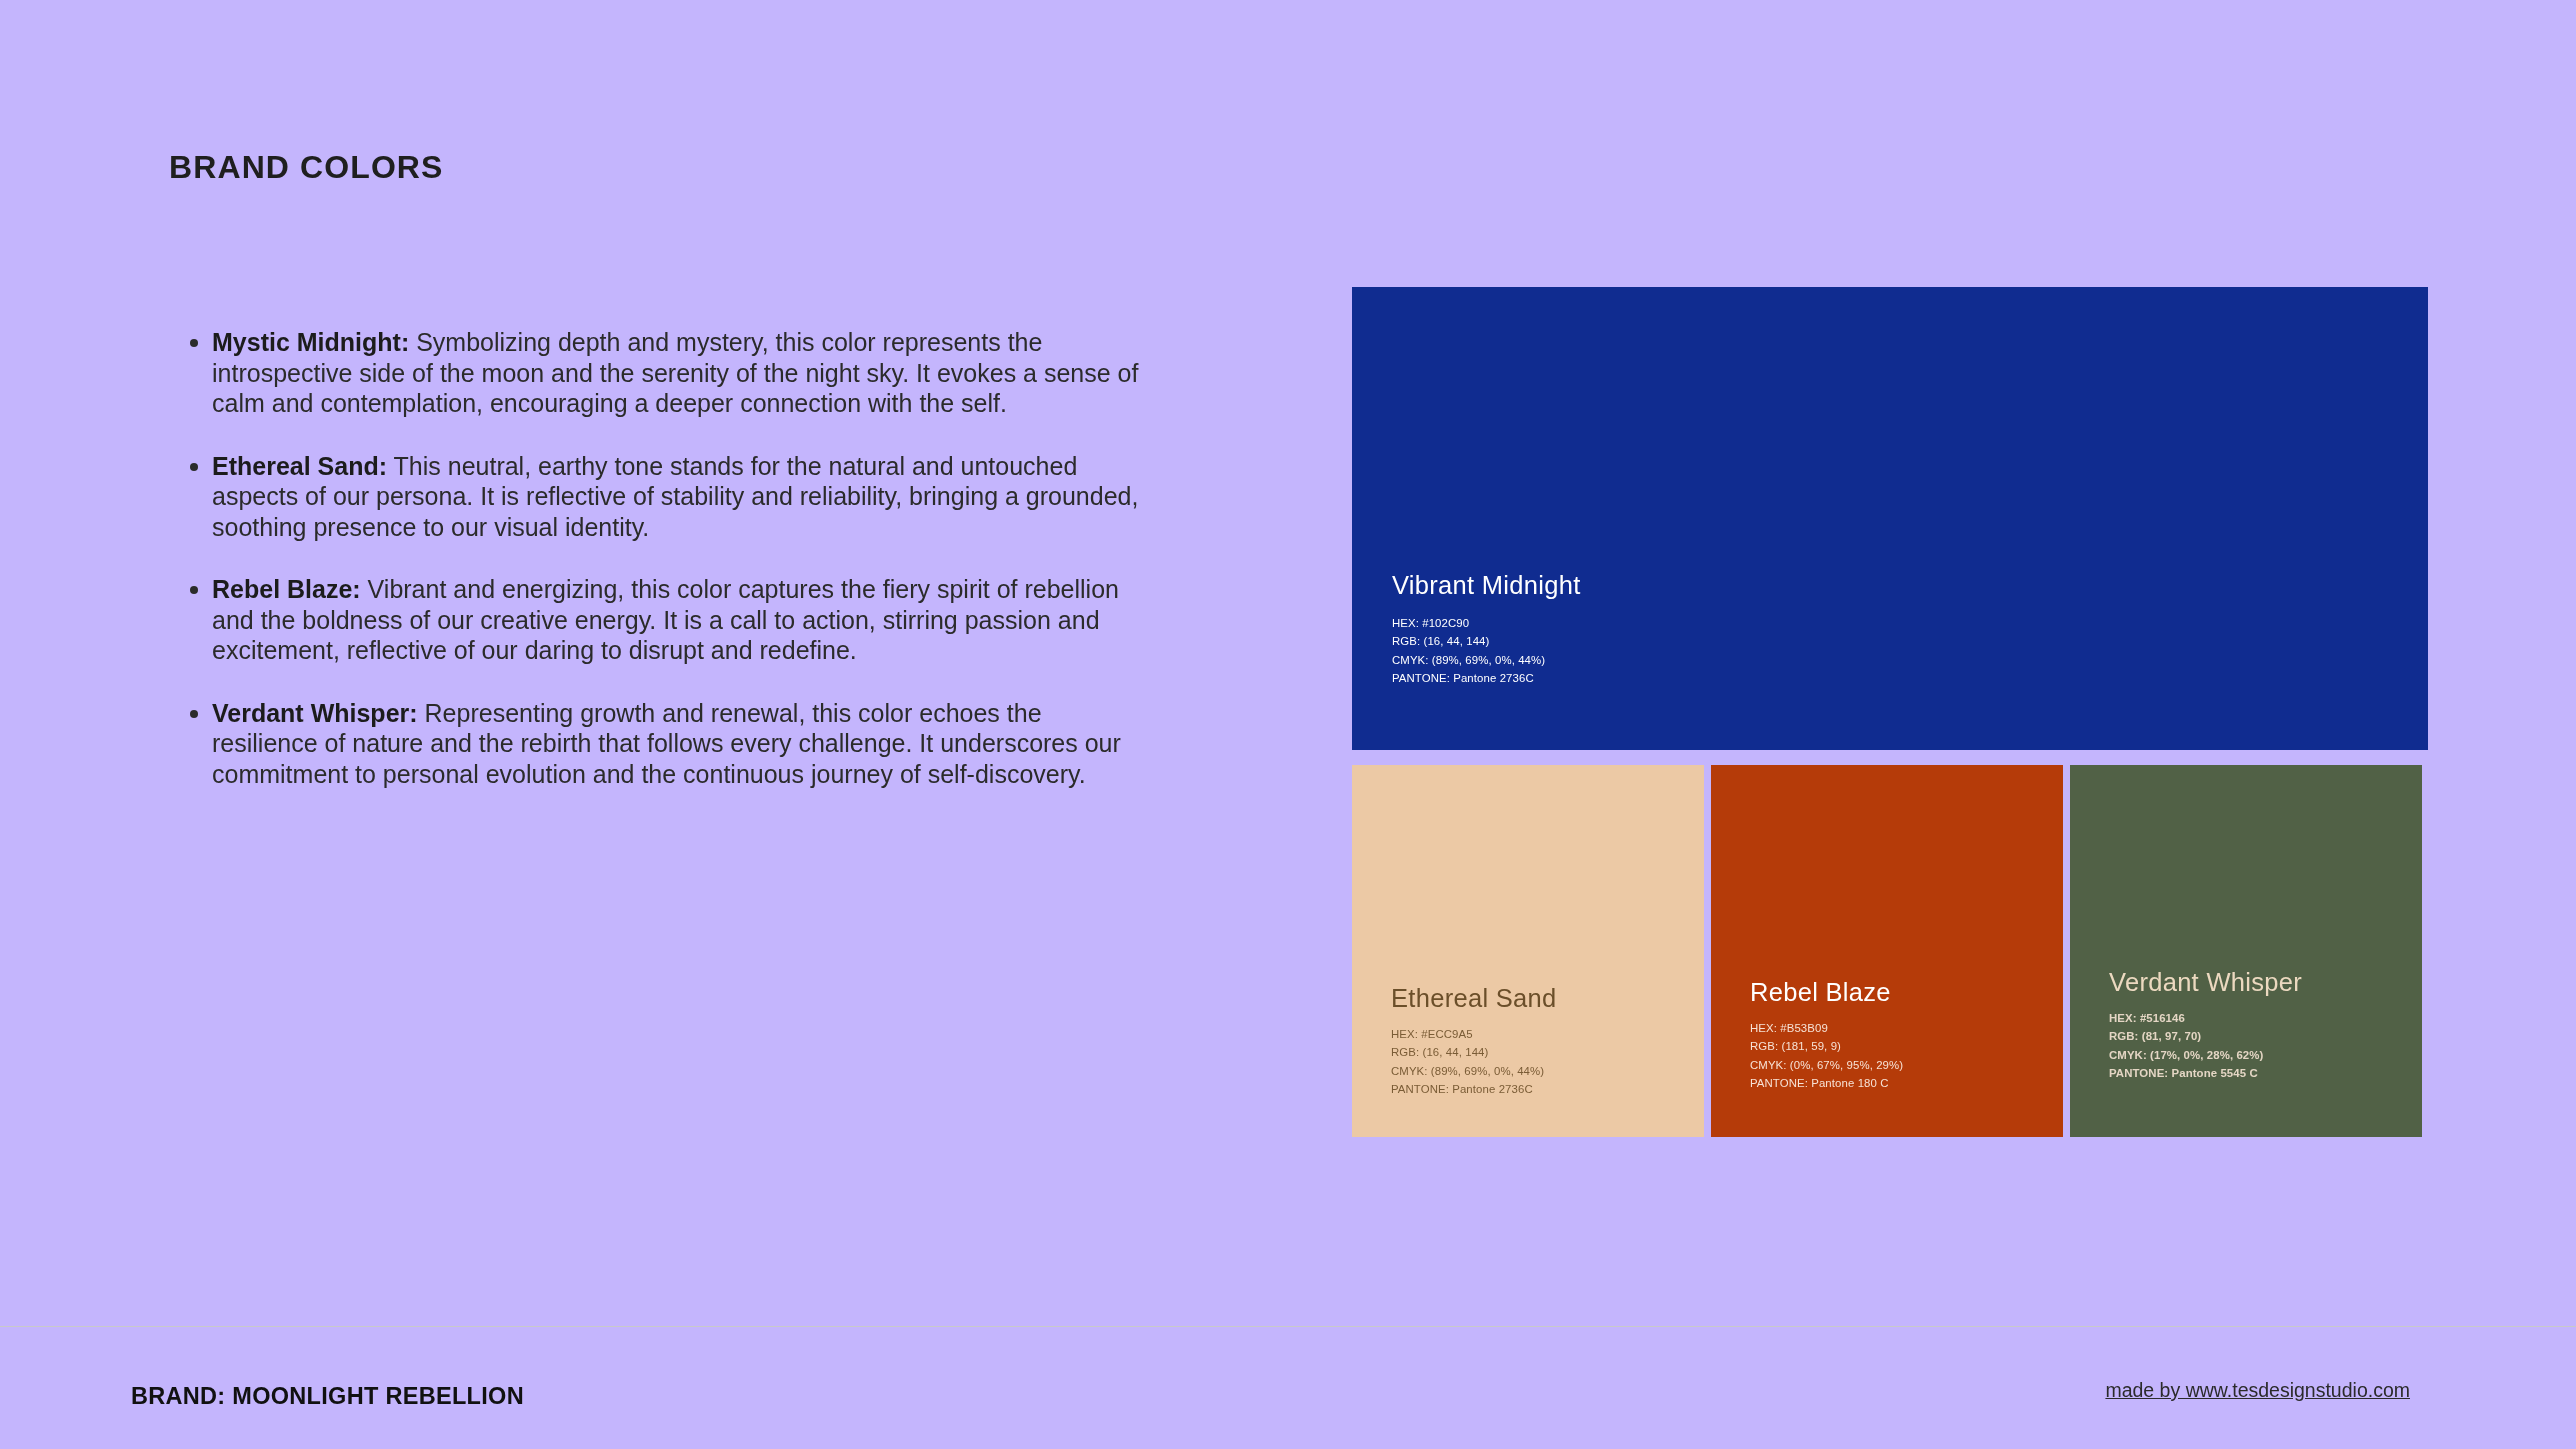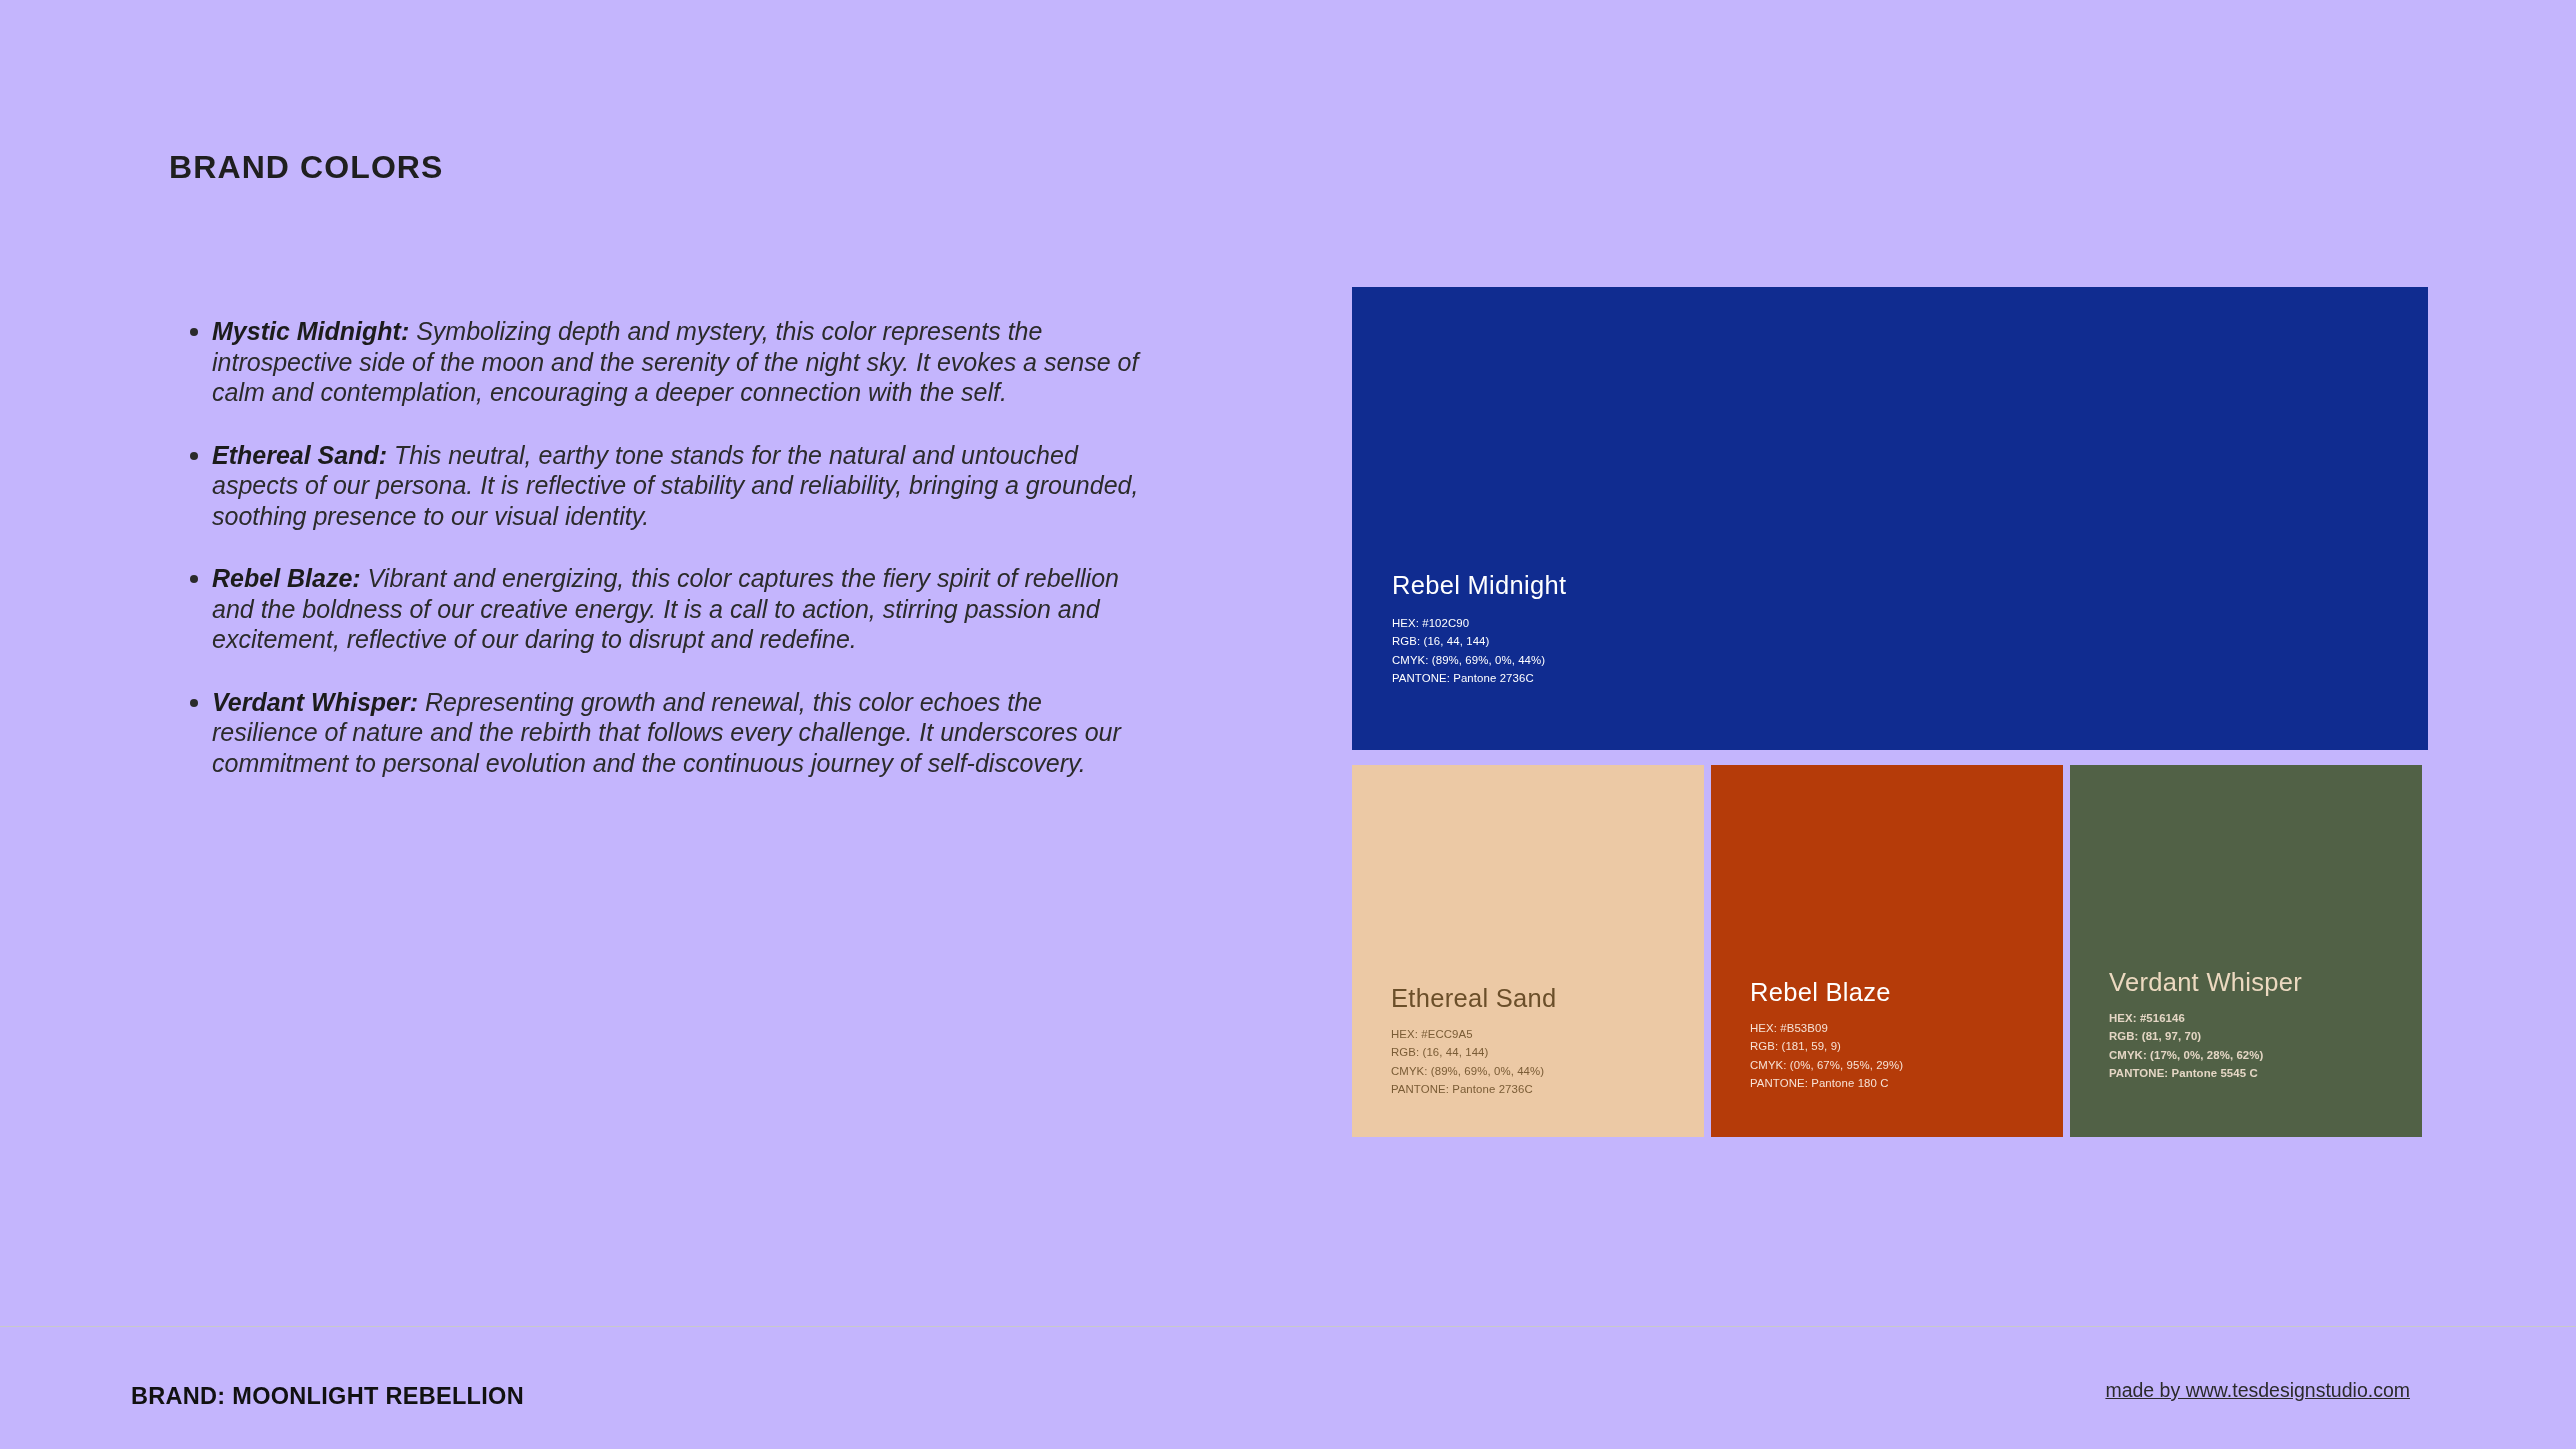--- a/index.html
+++ b/index.html
@@ -36,23 +36,22 @@
     top: 295px;
     width: 993px;
   }
   .intro {
     font-size: 25px;
     line-height: 1.22;
     color: #2b2b2b;
     max-width: 986px;
   }
   ul.bullets {
-    margin-top: 21px;
+    margin-top: 32px;
     list-style: none;
-    font-style: italic;
   }
   ul.bullets > li {
     position: relative;
     padding-left: 46px;
     margin-bottom: 32px;
     font-size: 25px;
     line-height: 1.22;
     color: #2b2b2b;
     max-width: 986px;
   }
@@ -173,21 +172,21 @@
       </li>
       <li>
         <span class="bullet-term">Verdant Whisper:</span><span> Representing growth and renewal, this color echoes the resilience of nature and the rebirth that follows every challenge. It underscores our commitment to personal evolution and the continuous journey of self-discovery.</span>
       </li>
     </ul>
   </div>
 
   <div class="swatches">
 
     <div class="swatch-main" style="background: rgb(16, 44, 144);">
-      <div class="swatch-label" style="color: rgb(255, 255, 255);">Rebel Midnight</div>
+      <div class="swatch-label" style="color: rgb(255, 255, 255);">Vibrant Midnight</div>
       <div class="swatch-meta" style="color: rgb(255, 255, 255);">
         <div>HEX: #102C90</div>
         <div>RGB: (16, 44, 144)</div>
         <div>CMYK: (89%, 69%, 0%, 44%)</div>
         <div>PANTONE: Pantone 2736C</div>
       </div>
     </div>
 
     <div class="swatch-row">
 

